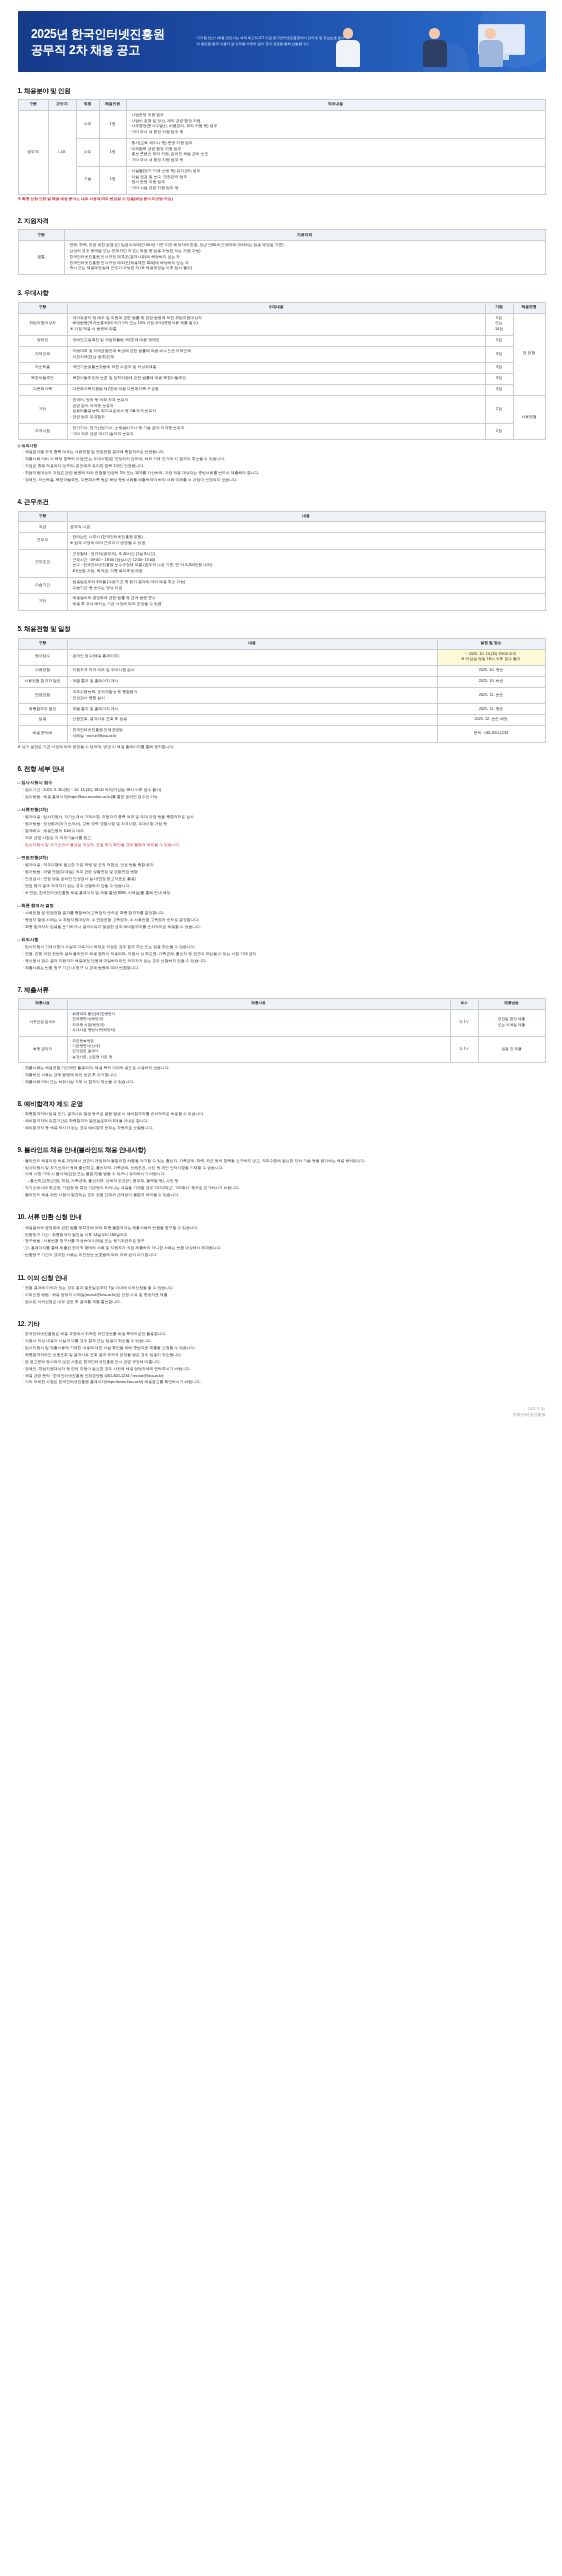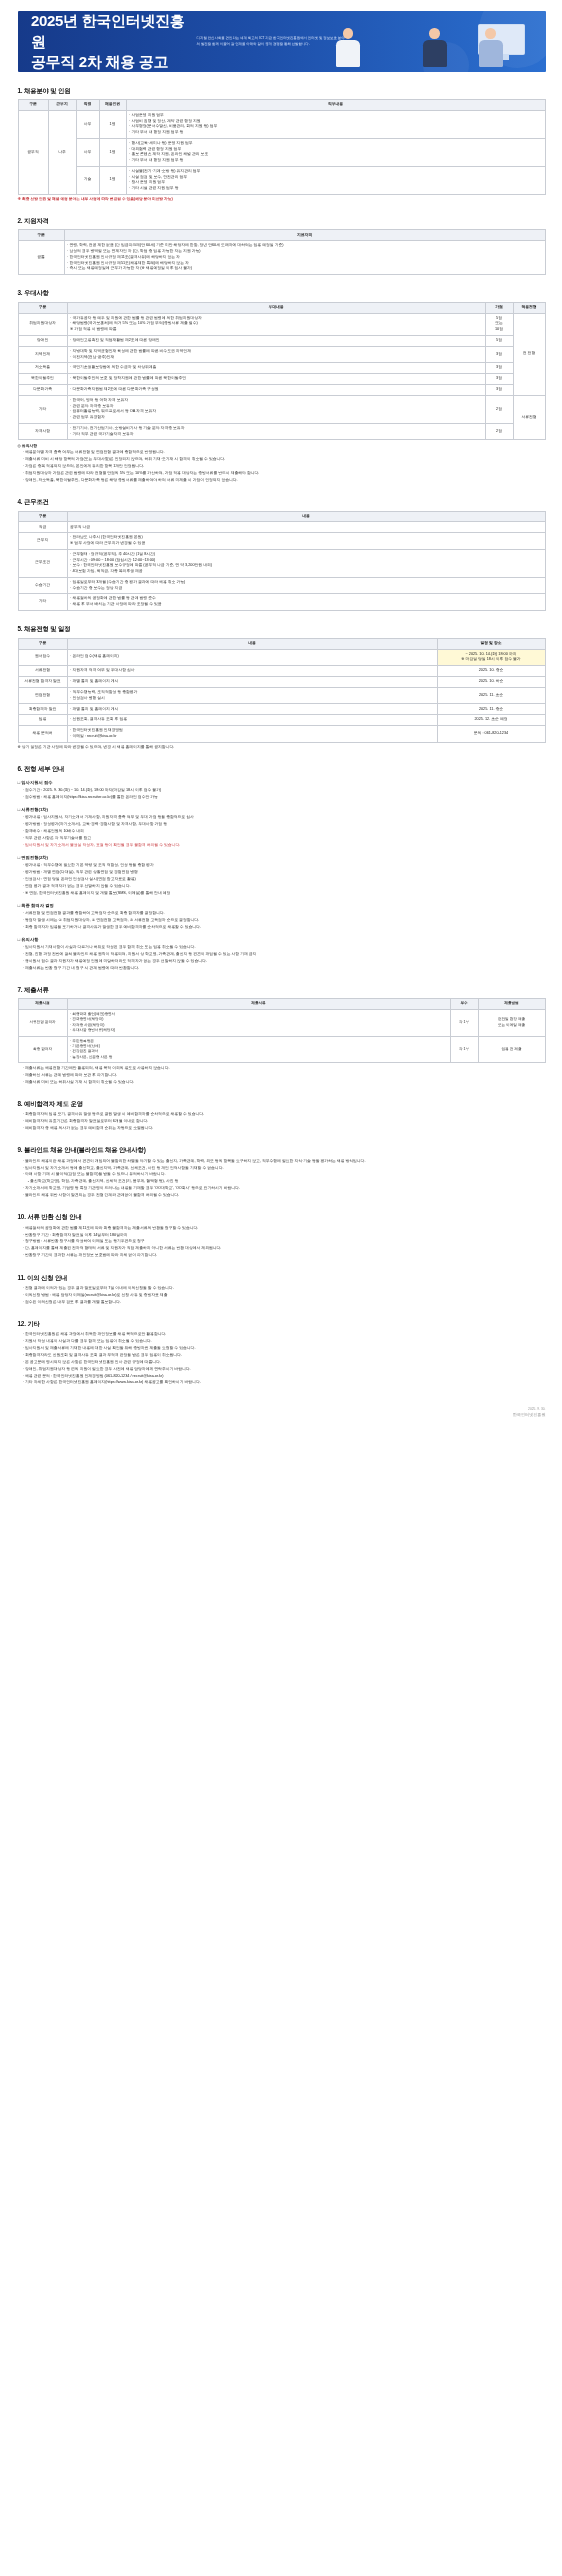--- a/index.html
+++ b/index.html
@@ -23,21 +23,21 @@
     background: linear-gradient(90deg, #163a8a 0%, #1d4ea8 45%, #2b6fd0 100%);
     border-radius: 1px;
     overflow: hidden;
     color: #fff;
     display: flex;
     align-items: center;
   }
   .hero .htitle {
     padding-left: 13.4px;
     width: 175px;
-    font-size: 15px;
+    font-size: 12px;
     font-weight: bold;
     line-height: 1.35;
     letter-spacing: -0.3px;
   }
   .hero .hsub {
     width: 155px;
     font-size: 3.4px;
     line-height: 1.6;
     color: #dce8ff;
     padding-left: 4.1px;

